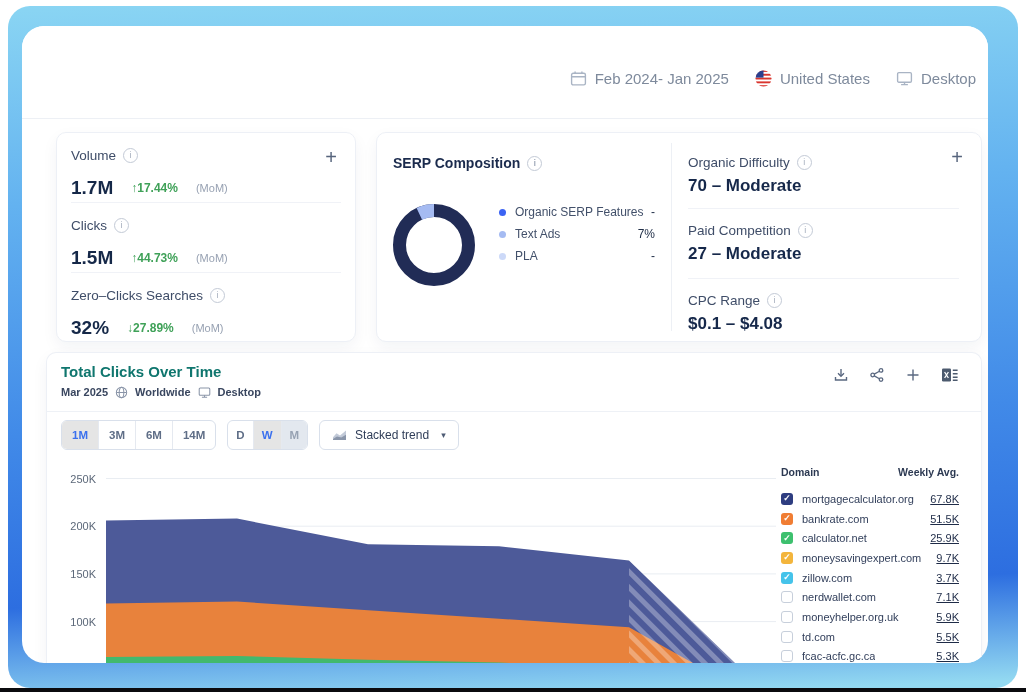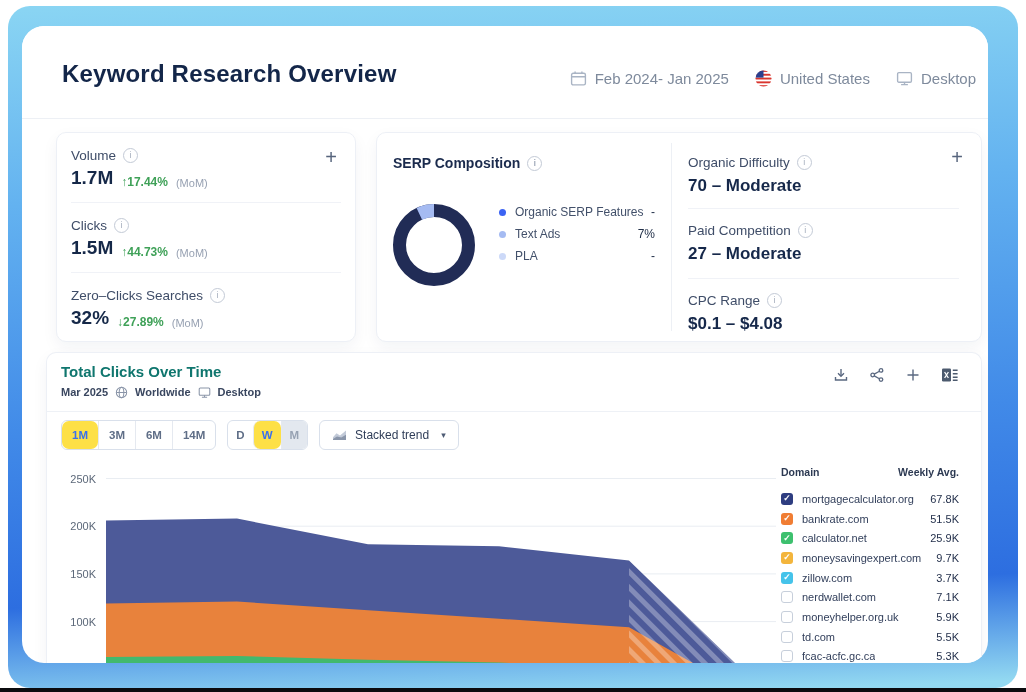--- a/index.html
+++ b/index.html
@@ -19,21 +19,21 @@
 
   
   .mini{position:absolute;background:#fff;border:1px solid #edf0f6;border-radius:10px;box-shadow:0 6px 16px rgba(25,45,85,0.05);}
   #statsCard{left:34px;top:106px;width:298px;height:208px;}
   #overviewCard{left:354px;top:106px;width:604px;height:208px;}
 
   .stat-row{position:absolute;left:14px;right:14px;height:69px;}
   .stat-row.r2{top:69px;border-top:1px solid #f0f2f7;}
   .stat-row.r3{top:139px;border-top:1px solid #f0f2f7;}
   .stat-label{display:flex;align-items:center;gap:7px;padding-top:15px;font-size:13.5px;color:#3f4d68;}
-  .stat-value-row{display:flex;align-items:flex-end;gap:8px;margin-top:4px;}
+  .stat-value-row{display:flex;align-items:center;gap:18px;margin-top:14px;}
   .stat-value{font-size:19px;font-weight:700;color:#152848;}
   .stat-change{font-size:12px;font-weight:700;color:#3fa158;}
   .stat-mom{font-size:11px;color:#97a1b2;}
   .info{display:inline-block;width:13px;height:13px;border:1px solid #c3cad6;border-radius:50%;
         color:#a6afbe;font-size:9px;line-height:13px;text-align:center;font-style:normal;flex:0 0 auto;}
   .plus{position:absolute;top:16px;right:18px;font-size:20px;font-weight:400;color:#56647c;line-height:16px;cursor:pointer;}
 
   
   .serp-title{position:absolute;left:16px;top:22px;display:flex;align-items:center;gap:7px;font-size:14px;font-weight:700;color:#1b2b4d;}
   #donut{position:absolute;left:13px;top:68px;}
@@ -60,47 +60,46 @@
   .sec-sub{position:absolute;left:14px;top:33px;display:flex;gap:7px;font-size:11px;font-weight:600;color:#39465f;}
   .sec-sub svg{display:block;}
   .sec-icons{position:absolute;right:22px;top:14px;display:flex;gap:20px;align-items:center;color:#5a6880;}
   .sec-icons .ic{cursor:pointer;display:block;}
 
   .toolbar{position:absolute;left:14px;top:67px;display:flex;gap:11px;align-items:center;}
   .btn-group{display:flex;border:1px solid #d9e0eb;border-radius:6px;overflow:hidden;background:#fff;}
   .tbtn{padding:0 10px;height:28px;line-height:28px;text-align:center;font-size:11.5px;font-weight:700;
         color:#5f6e87;border-left:1px solid #e5e9f0;cursor:pointer;white-space:nowrap;}
   .tbtn:first-child{border-left:none;}
-  .tbtn.active{background:#fde047;color:#3a70ee;border-radius:7px;}
+  .tbtn.active{background:#e5e5e5;color:#3a70ee;}
   .tbtn.muted{background:#e3e8ef;color:#97a2b3;}
   .gran .tbtn{padding:0 8px;}
   .dropdown{display:flex;align-items:center;gap:8px;height:28px;padding:0 12px;border:1px solid #d9e0eb;border-radius:6px;
             font-size:12px;color:#2f3d58;cursor:pointer;background:#fff;}
   .caret{font-size:9px;color:#4d5b74;margin-left:4px;}
 
   #clicks-chart{position:absolute;left:4px;top:111px;}
 
   .legend-panel{position:absolute;left:734px;top:113px;width:178px;}
   .leg-head{display:flex;justify-content:space-between;font-size:10.5px;font-weight:700;color:#2c3952;margin-bottom:11px;}
   .leg-row{display:flex;align-items:center;height:19.7px;font-size:11px;color:#33405c;cursor:pointer;}
   .cb{width:12px;height:12px;border-radius:3px;margin-right:9px;display:flex;align-items:center;justify-content:center;
       color:#fff;font-size:9px;line-height:1;font-weight:700;flex:0 0 auto;box-sizing:border-box;}
   .cb.un{border:1px solid #c7cfdb;background:#fff;}
   .leg-name{white-space:nowrap;overflow:hidden;text-overflow:ellipsis;}
-  .leg-avg{margin-left:auto;color:#1e2b47;padding-left:6px;}
+  .leg-avg{margin-left:auto;color:#1e2b47;padding-left:6px;text-decoration:underline;}
 </style>
 </head>
 <body>
 
 <div class="stage">
   <div class="frame"></div>
   <div class="card">
 
     <div class="card-header">
-      <h1 class="page-title">Keyword Research Overview</h1>
       <div class="header-meta">
         <div class="meta-item">
           <svg width="17" height="17" viewBox="0 0 16 16" fill="none" stroke="#a9b4c4" stroke-width="1.3">
             <rect x="1.5" y="3" width="13" height="11" rx="1.5"></rect>
               <line x1="1.5" y1="6.4" x2="14.5" y2="6.4"></line>
             <line x1="4.8" y1="1.4" x2="4.8" y2="3.6"></line>
               <line x1="11.2" y1="1.4" x2="11.2" y2="3.6"></line>
           </svg>
           <span>Feb 2024- Jan 2025</span>
         </div>

